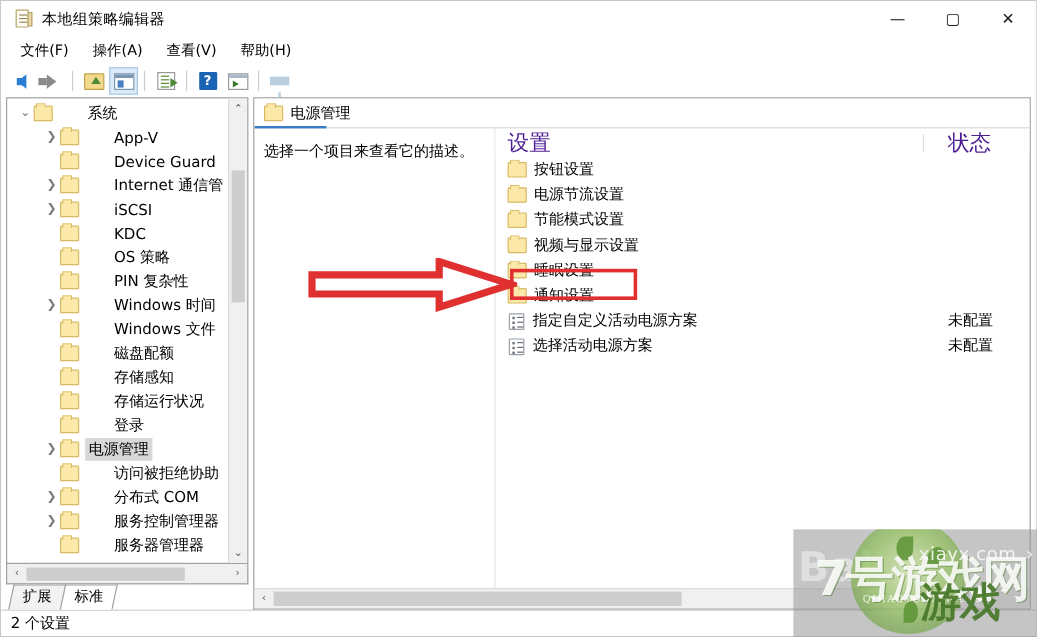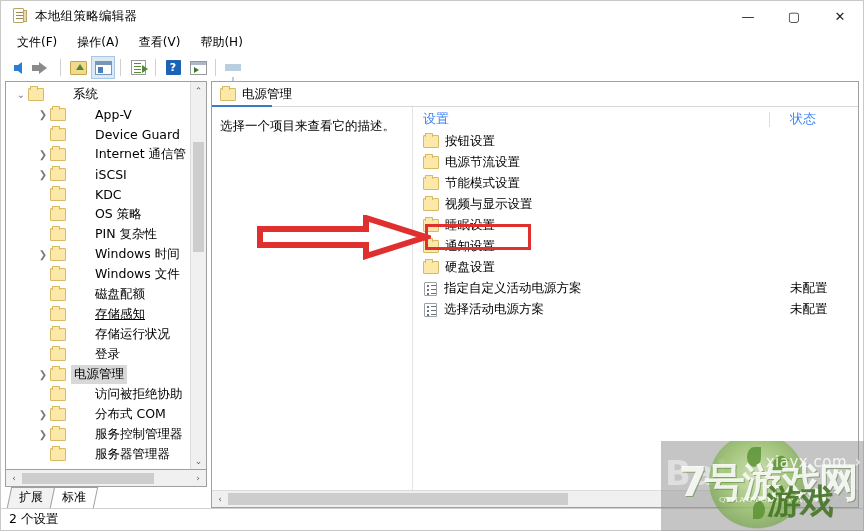--- a/index.html
+++ b/index.html
@@ -254,21 +254,21 @@
   .descpane {
     width: 200px; min-width: 200px; padding: 10px 8px 0 8px;
     font-size: 12.5px; color: #000; line-height: 1.5;
   }
   .listpane {
     flex: 1; display: flex; flex-direction: column; min-width: 0; min-height: 0;
     border-left: 1px solid #e4e4e4;
   }
   .colhdr {
     height: 24px; min-height: 24px; display: flex; align-items: center;
-    font-size: 13px; color: #3b82f6; background: #fff;
+    font-size: 18px; color: #4c1d95; background: #fff;
   }
   .colhdr .c1 { flex: 1; padding-left: 10px; }
   .colhdr .csep { width: 1px; height: 15px; background: #dcdcdc; }
   .colhdr .c2 { width: 88px; padding-left: 20px; }
   .rows { flex: 1; overflow: hidden; }
   .row {
     display: flex; align-items: center; height: 21px;
     font-size: 12.5px; color: #000; position: relative;
   }
   .row .name { flex: 1; display: flex; align-items: center; padding-left: 10px;
@@ -485,21 +485,21 @@
             <div class="tnode" style="padding-left: 30px;">
               <span class="chev"></span>
               <span class="fold"></span>
               <span class="lbl">Windows 文件</span>
             </div>
             <div class="tnode" style="padding-left: 30px;">
               <span class="chev"></span>
               <span class="fold"></span>
               <span class="lbl">磁盘配额</span>
             </div>
-            <div class="tnode" style="padding-left: 30px; text-decoration: underline;">
+            <div class="tnode" style="padding-left: 30px;">
               <span class="chev"></span>
               <span class="fold"></span>
               <span class="lbl">存储感知</span>
             </div>
             <div class="tnode" style="padding-left: 30px;">
               <span class="chev"></span>
               <span class="fold"></span>
               <span class="lbl">存储运行状况</span>
             </div>
             <div class="tnode" style="padding-left: 30px;">
@@ -600,27 +600,20 @@
                 <div class="name">
                   <span class="fold"></span>
                   <span>睡眠设置</span>
                 </div>
                 <div class="status"></div>
               </div>
               <div class="row">
                 <div class="name">
                   <span class="fold"></span>
                   <span>通知设置</span>
-                </div>
-                <div class="status"></div>
-              </div>
-              <div class="row">
-                <div class="name">
-                  <span class="fold"></span>
-                  <span>硬盘设置</span>
                 </div>
                 <div class="status"></div>
               </div>
               <div class="row">
                 <div class="name">
                   <span class="pol"></span>
                   <span>指定自定义活动电源方案</span>
                 </div>
                 <div class="status">未配置</div>
               </div>

